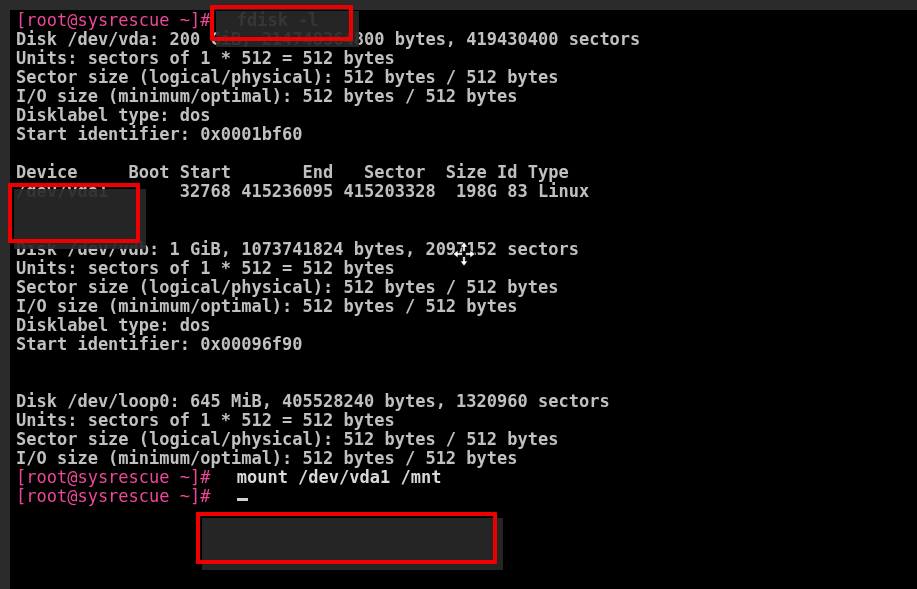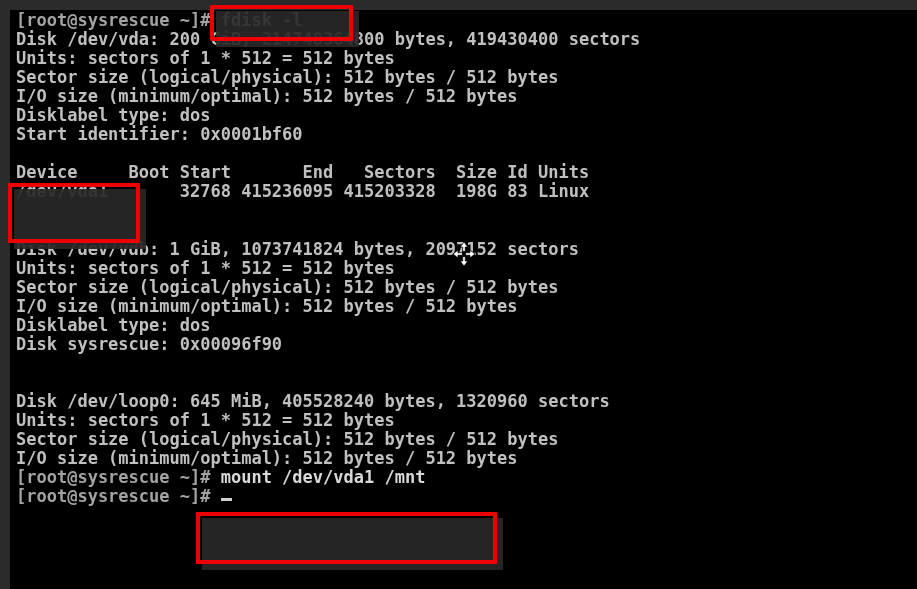--- a/index.html
+++ b/index.html
@@ -36,22 +36,22 @@
     line-height: 19.05px;
     white-space: pre;
     font-size: 17px;
     letter-spacing: 0px;
     color: #c8c8c8;
     font-weight: bold;
     font-family: "DejaVu Sans Mono", "Liberation Mono", monospace;
   }
   .line.blank { color: transparent; }
   .seg { white-space: pre; }
-  .c-prompt { color: #a3a3a3; font-weight: bold; text-align: right; }
-  .c-white  { color: #d8d8d8; font-weight: bold; }
+  .c-prompt { color: #ec4899; font-weight: normal; text-align: right; }
+  .c-white  { color: #d8d8d8; font-weight: bold; margin-left: 16px; }
   .c-grey   { color: #c0c0c0; font-weight: bold; }
 
   
   .cursor-underscore {
     display: inline-block;
     width: 11px;
     height: 3px;
     background: #d0d0d0;
     vertical-align: baseline;
     margin-bottom: 1px;
@@ -88,30 +88,30 @@
   <div id="terminal">
     <div id="lines">
         <div class="line"><span class="seg c-prompt">[root@sysrescue ~]# </span><span class="seg c-white">fdisk -l</span></div>
         <div class="line"><span class="seg c-grey">Disk /dev/vda: 200 GiB, 214748364800 bytes, 419430400 sectors</span></div>
         <div class="line"><span class="seg c-grey">Units: sectors of 1 * 512 = 512 bytes</span></div>
         <div class="line"><span class="seg c-grey">Sector size (logical/physical): 512 bytes / 512 bytes</span></div>
         <div class="line"><span class="seg c-grey">I/O size (minimum/optimal): 512 bytes / 512 bytes</span></div>
         <div class="line"><span class="seg c-grey">Disklabel type: dos</span></div>
         <div class="line"><span class="seg c-grey">Start identifier: 0x0001bf60</span></div>
         <div class="line blank"><span class="seg c-grey"> </span></div>
-        <div class="line"><span class="seg c-grey">Device     Boot Start       End   Sectors  Size Id Units</span></div>
+        <div class="line"><span class="seg c-grey">Device     Boot Start       End   Sector  Size Id Type</span></div>
         <div class="line"><span class="seg c-grey">/dev/vda1       32768 415236095 415203328  198G 83 Linux</span></div>
         <div class="line blank"><span class="seg c-grey"> </span></div>
         <div class="line blank"><span class="seg c-grey"> </span></div>
         <div class="line"><span class="seg c-grey">Disk /dev/vdb: 1 GiB, 1073741824 bytes, 2097152 sectors</span></div>
         <div class="line"><span class="seg c-grey">Units: sectors of 1 * 512 = 512 bytes</span></div>
         <div class="line"><span class="seg c-grey">Sector size (logical/physical): 512 bytes / 512 bytes</span></div>
         <div class="line"><span class="seg c-grey">I/O size (minimum/optimal): 512 bytes / 512 bytes</span></div>
         <div class="line"><span class="seg c-grey">Disklabel type: dos</span></div>
-        <div class="line"><span class="seg c-grey">Disk sysrescue: 0x00096f90</span></div>
+        <div class="line"><span class="seg c-grey">Start identifier: 0x00096f90</span></div>
         <div class="line blank"><span class="seg c-grey"> </span></div>
         <div class="line blank"><span class="seg c-grey"> </span></div>
         <div class="line"><span class="seg c-grey">Disk /dev/loop0: 645 MiB, 405528240 bytes, 1320960 sectors</span></div>
         <div class="line"><span class="seg c-grey">Units: sectors of 1 * 512 = 512 bytes</span></div>
         <div class="line"><span class="seg c-grey">Sector size (logical/physical): 512 bytes / 512 bytes</span></div>
         <div class="line"><span class="seg c-grey">I/O size (minimum/optimal): 512 bytes / 512 bytes</span></div>
         <div class="line"><span class="seg c-prompt">[root@sysrescue ~]# </span><span class="seg c-white">mount /dev/vda1 /mnt</span></div>
         <div class="line"><span class="seg c-prompt">[root@sysrescue ~]# </span><span class="seg c-white"></span><span class="cursor-underscore"></span></div>
       </div>
   </div>

